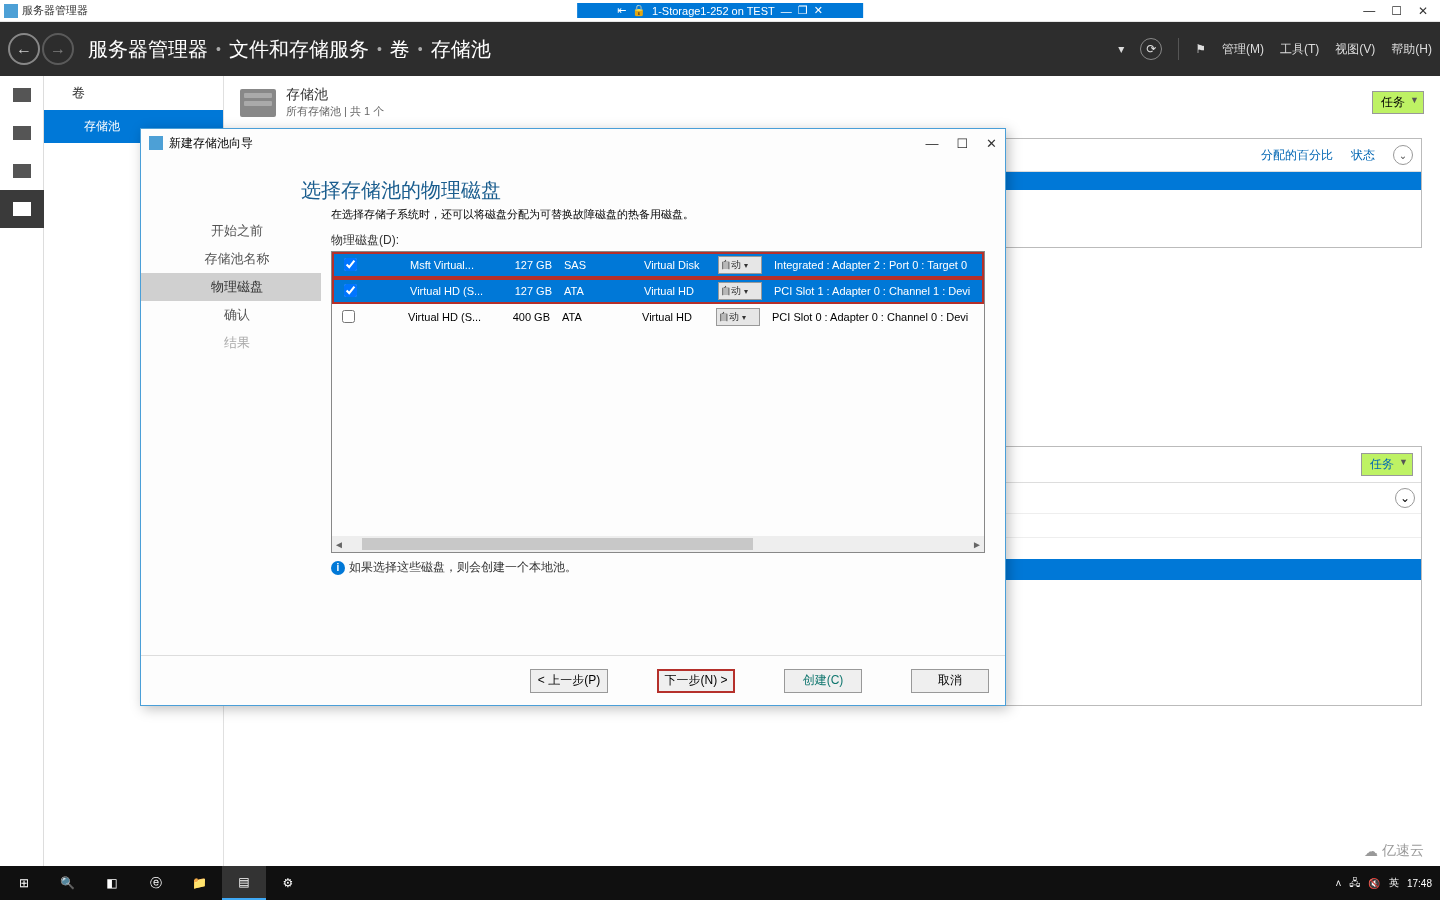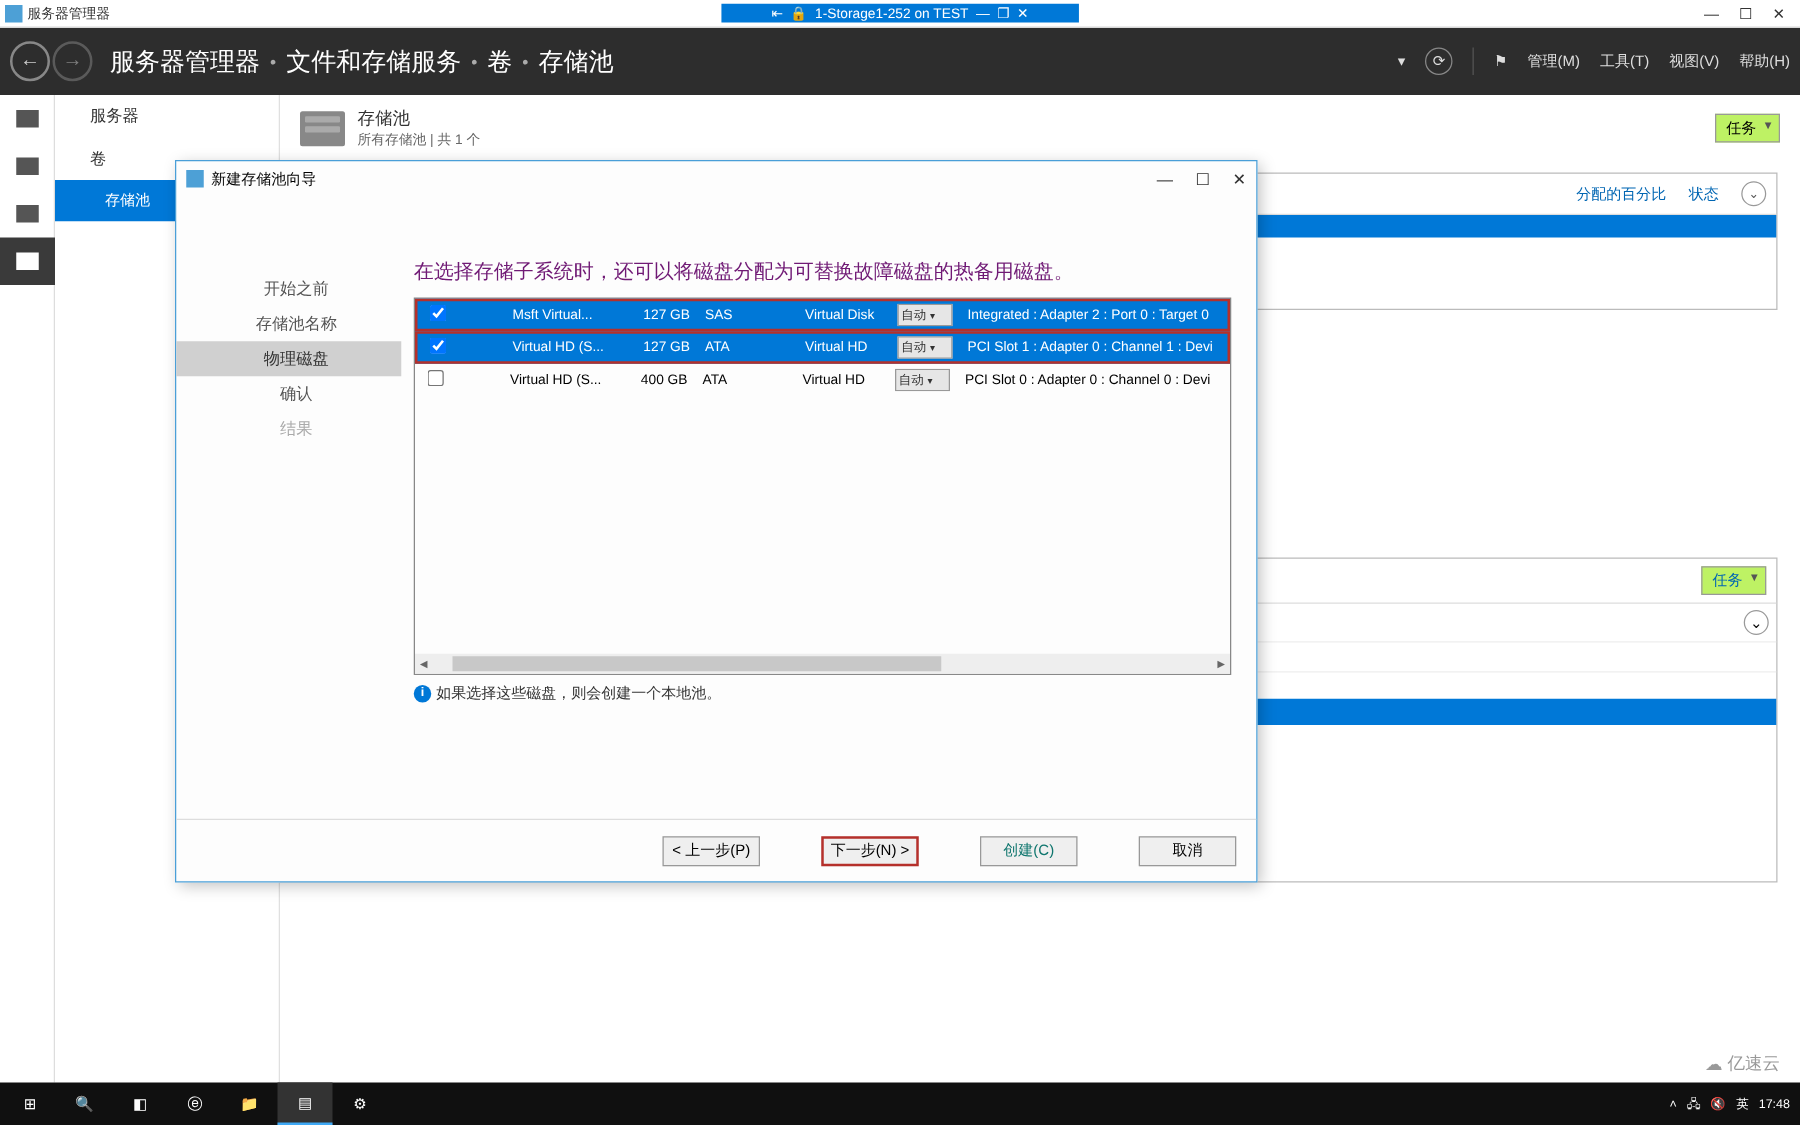--- a/index.html
+++ b/index.html
@@ -75,21 +75,21 @@
 .wizard .titlebar .wicon { width:14px; height:14px; background:#4da0d6; margin-right:6px; }
 .wizard .titlebar .wctrls { margin-left:auto; display:flex; gap:18px; font-size:13px; color:#333; }
 .wizard .body { flex:1; display:flex; }
 .wizard .steps { width: 180px; padding: 60px 0 0 0; text-align: center; }
 .wizard .step { padding: 5px 18px 5px 30px; font-size: 13px; color: #555; }
 .wizard .step.done { color:#555; }
 .wizard .step.active { background:#d0d0d0; color:#333; }
 .wizard .step.disabled { color:#aaa; }
 .wizard .content { flex:1; padding: 16px 20px 8px 10px; display:flex; flex-direction:column; }
 .wizard h2 { font-size: 20px; font-weight: normal; color:#1a5d8e; margin-bottom: 22px; position:absolute; left:160px; top:48px; }
-.wizard .desc { font-size: 16px; color: #701a75; margin-bottom: 10px; margin-top: 34px; }
+.wizard .desc { font-size: 11px; color: #000000; margin-bottom: 10px; margin-top: 34px; }
 .wizard .label { font-size: 12px; color:#333; margin-bottom: 2px; }
 
 
 .disk-table { border: 1px solid #888; height: 302px; display:flex; flex-direction:column; }
 .disk-table .dt-head { display:flex; background:#fff; border-bottom:1px solid #ccc; font-size:11px; color:#333; height:22px; align-items:center; }
 .disk-table .dt-head > div { border-right:1px solid #ddd; padding:0 6px; height:100%; display:flex; align-items:center; }
 .disk-table .dt-row { display:flex; font-size:11px; height:26px; align-items:center; }
 .disk-table .dt-row.sel { background:#0078d7; color:#fff; border:2px solid #b5302b; }
 .disk-table .dt-row > div { padding:0 6px; overflow:hidden; white-space:nowrap; }
 .disk-table .c-cb { width:32px; text-align:center; } 
@@ -183,21 +183,20 @@
     </div>
   <div class="rail-item">
       <span class="rail-glyph"></span>
     </div>
   <div class="rail-item active">
       <span class="rail-glyph"></span>
     </div>
 </div>
 
 <div class="left-nav">
-  <div class="nav-item">服务器</div>
   <div class="nav-item">卷</div>
   <div class="nav-item indent active">存储池</div>
 </div>
 
 <div class="main">
   <div class="storage-header">
     <div class="server-icon"></div>
     <div>
       <div class="hdr-title">存储池</div>
       <div class="hdr-sub">所有存储池 | 共 1 个</div>
@@ -262,30 +261,32 @@
 <div class="wizard">
   <div class="titlebar">
     <span class="wicon"></span>
     <span>新建存储池向导</span>
     <div class="wctrls">
       <span>—</span>
       <span>☐</span>
       <span>✕</span>
     </div>
   </div>
+  <h2>选择存储池的物理磁盘</h2>
   <div class="body">
     <div class="steps">
       <div class="step done">开始之前</div>
       <div class="step done">存储池名称</div>
       <div class="step active">物理磁盘</div>
       <div class="step">确认</div>
       <div class="step disabled">结果</div>
     </div>
     <div class="content">
       <div class="desc">在选择存储子系统时，还可以将磁盘分配为可替换故障磁盘的热备用磁盘。</div>
+      <div class="label">物理磁盘(D):</div>
       <div class="disk-table">
         <div class="dt-row sel">
           <div class="c-cb"><input type="checkbox" checked="" style=""></div>
           <div class="c-slot"></div>
           <div class="c-name">Msft Virtual...</div>
           <div class="c-cap">127 GB</div>
           <div class="c-bus">SAS</div>
           <div class="c-rpm"></div>
           <div class="c-model">Virtual Disk</div>
           <div class="c-alloc">

